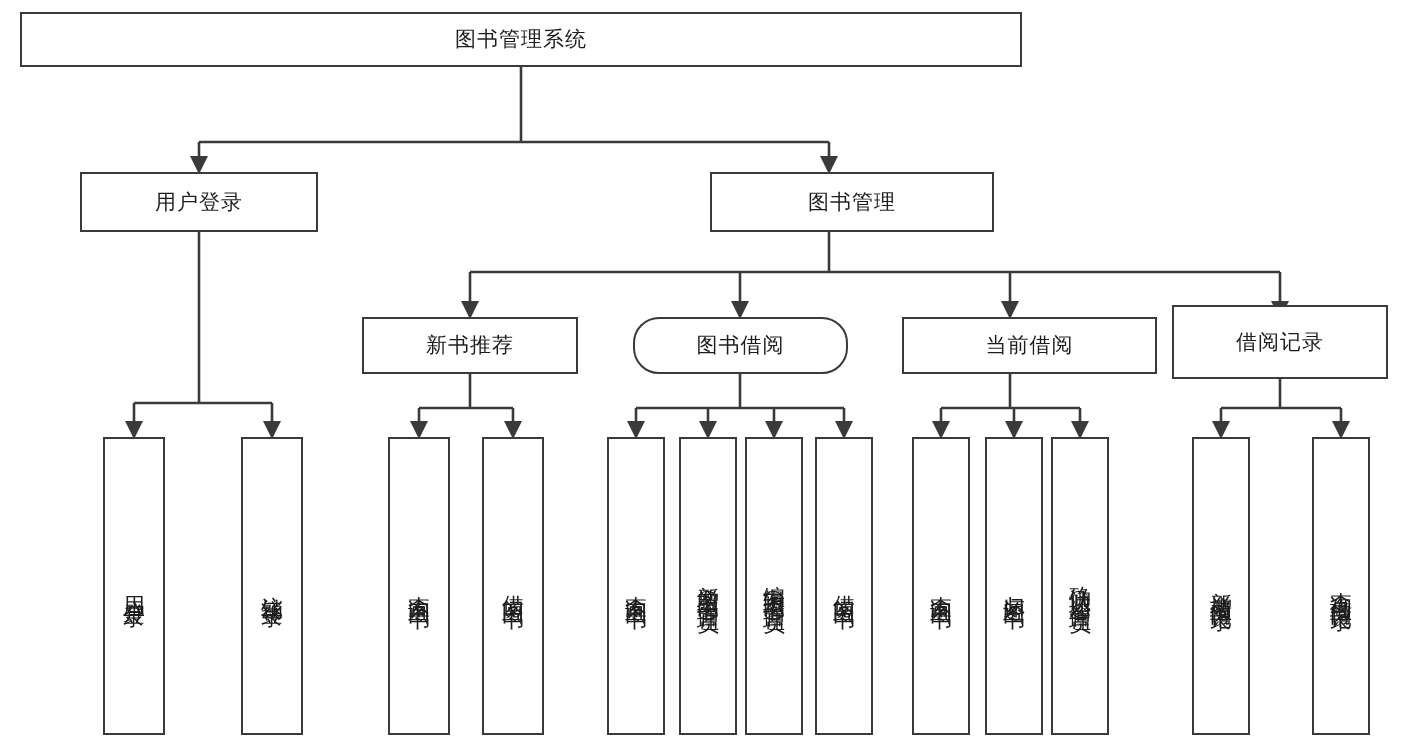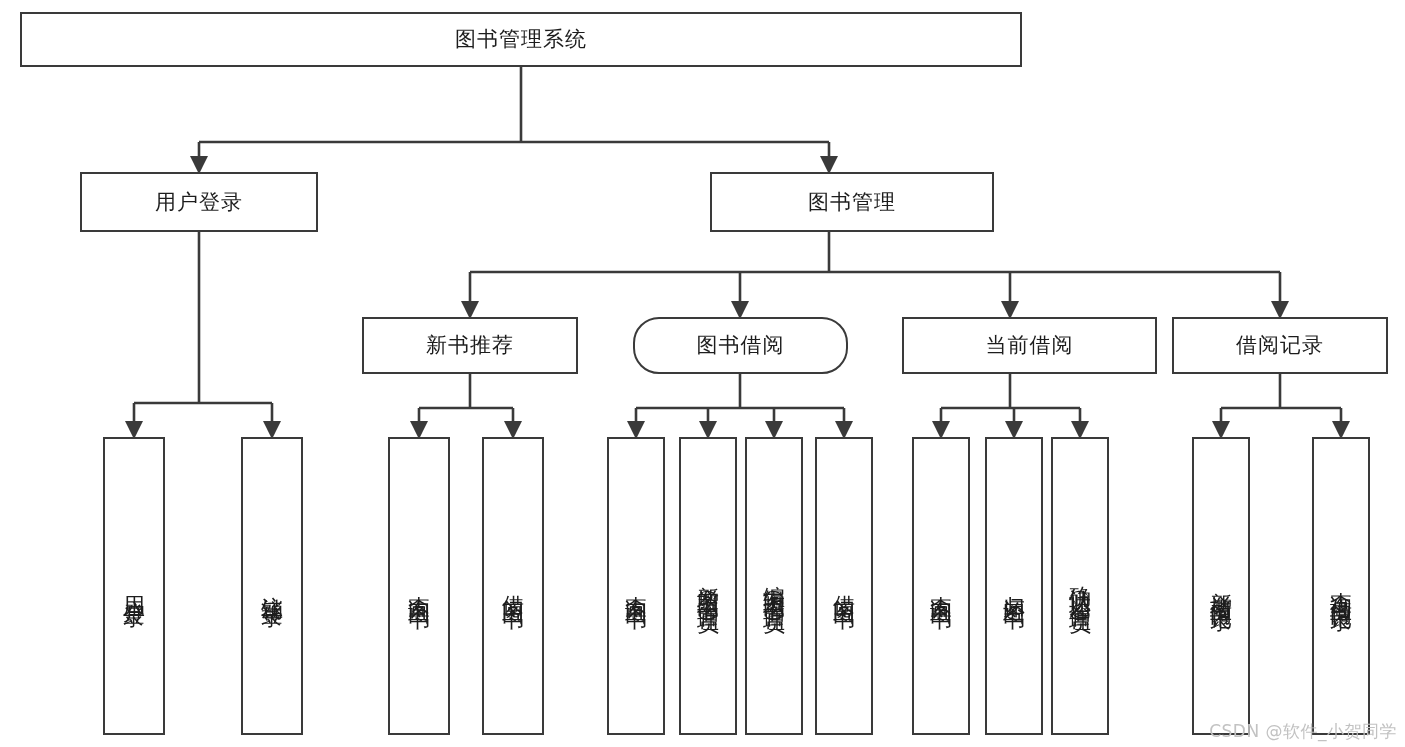--- a/index.html
+++ b/index.html
@@ -132,21 +132,21 @@
 
   <div class="node h" style="left:362px;top:317px;width:216px;height:57px;">
     <span class="label">新书推荐</span>
   </div>
   <div class="node h" style="left:633px;top:317px;width:215px;height:57px;border-radius:26px;">
     <span class="label">图书借阅</span>
   </div>
   <div class="node h" style="left:902px;top:317px;width:255px;height:57px;">
     <span class="label">当前借阅</span>
   </div>
-  <div class="node h" style="left:1172px;top:317px;width:216px;height:57px;">
+  <div class="node h" style="left:1172px;top:305px;width:216px;height:74px;">
     <span class="label">借阅记录</span>
   </div>
 
   <div class="node v" style="left:103px;top:437px;width:62px;height:298px;">
     <span class="label">用户登录</span>
   </div>
   <div class="node v" style="left:241px;top:437px;width:62px;height:298px;">
     <span class="label">注销登录</span>
   </div>
 
@@ -180,14 +180,13 @@
     <span class="label">确认归还（管理员）</span>
   </div>
 
   <div class="node v" style="left:1192px;top:437px;width:58px;height:298px;">
     <span class="label">新增借阅记录</span>
   </div>
   <div class="node v" style="left:1312px;top:437px;width:58px;height:298px;">
     <span class="label">查询借阅记录</span>
   </div>
 
-  <div class="watermark">CSDN @软件_小贺同学</div>
 </div>
 
 </body></html>

